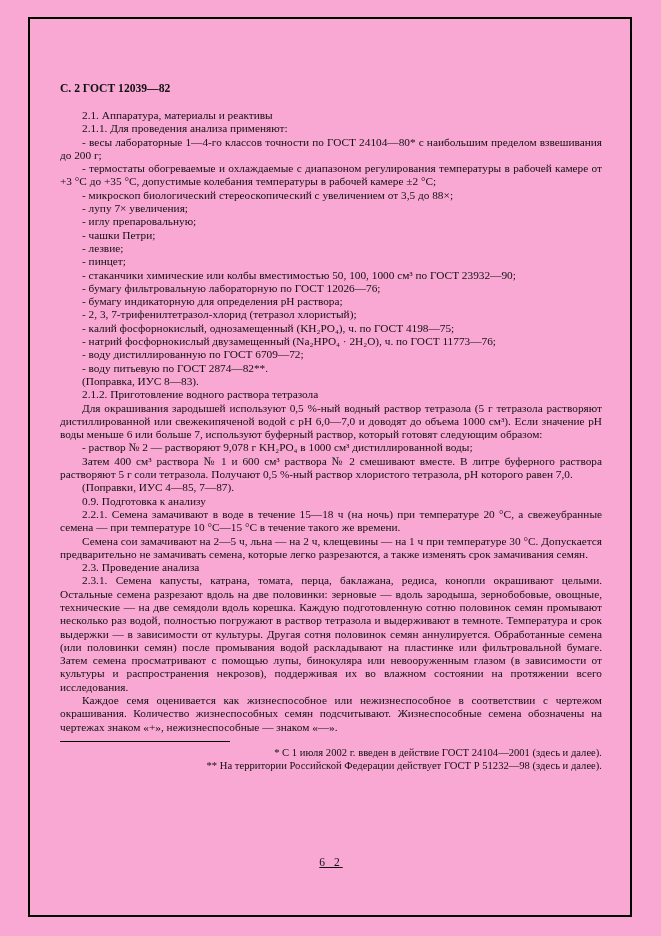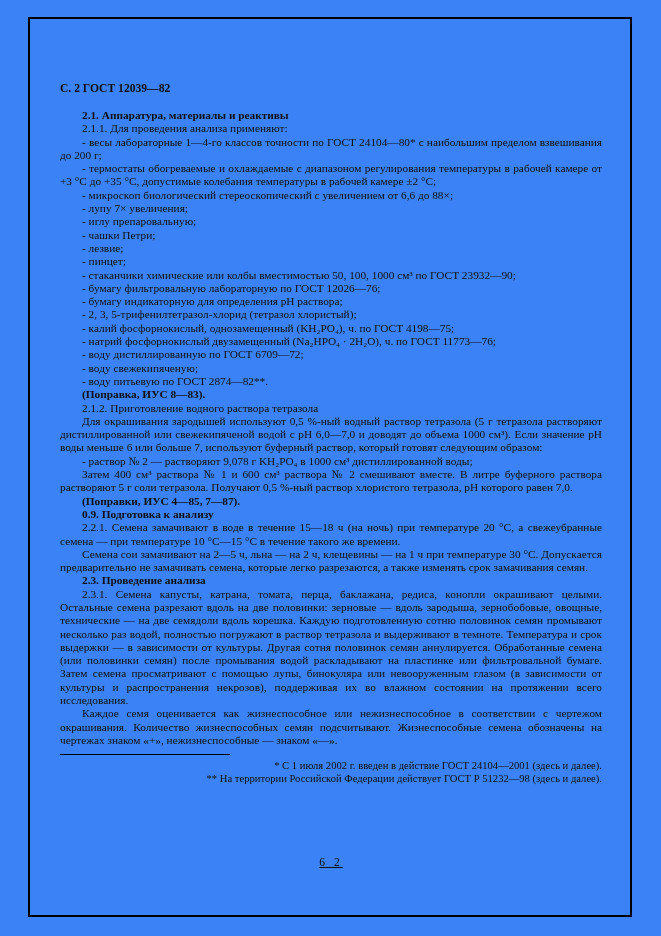--- a/index.html
+++ b/index.html
@@ -6,21 +6,21 @@
   html, body { margin: 0; padding: 0; }
   body {
     width: 661px; height: 936px;
     background: #ffffff;
     font-family: "Liberation Serif", "DejaVu Serif", serif;
     color: #101010;
   }
   .page {
     position: relative;
     width: 661px; height: 936px;
-    background: #3b82f6;
+    background: #f9a8d4;
     overflow: hidden;
   }
   .frame {
     position: absolute;
     left: 28px; top: 17px;
     width: 604px; height: 900px;
     border: 2px solid #000;
     box-sizing: border-box;
   }
   .content {
@@ -34,21 +34,21 @@
     line-height: 14px;
     margin: 0 0 13px 0;
   }
   .doc-body .para {
     margin: 0;
     font-size: 11.3px;
     line-height: 13.3px;
     text-align: justify;
     text-indent: 22px;
   }
-  .para.bold { font-weight: bold; }
+  .para.bold { font-weight: normal; }
   .footnotes {
     margin-top: 7px;
     font-size: 10.6px;
     line-height: 13px;
   }
   .rule {
     width: 170px;
     border-top: 1px solid #000;
     margin: 2px 0 4px 0;
   }
@@ -70,34 +70,33 @@
   <div class="frame"></div>
 
   <div class="content">
     <div class="header">С. 2 ГОСТ 12039—82</div>
 
     <div class="doc-body">
         <p class="para bold">2.1. Аппаратура, материалы и реактивы</p>
         <p class="para">2.1.1. Для проведения анализа применяют:</p>
         <p class="para">- весы лабораторные 1—4-го классов точности по ГОСТ 24104—80* с наибольшим пределом взвешивания до 200 г;</p>
         <p class="para">- термостаты обогреваемые и охлаждаемые с диапазоном регулирования температуры в рабочей камере от +3 °С до +35 °С, допустимые колебания температуры в рабочей камере ±2 °С;</p>
-        <p class="para">- микроскоп биологический стереоскопический с увеличением от 6,6 до 88×;</p>
+        <p class="para">- микроскоп биологический стереоскопический с увеличением от 3,5 до 88×;</p>
         <p class="para">- лупу 7× увеличения;</p>
         <p class="para">- иглу препаровальную;</p>
         <p class="para">- чашки Петри;</p>
         <p class="para">- лезвие;</p>
         <p class="para">- пинцет;</p>
         <p class="para">- стаканчики химические или колбы вместимостью 50, 100, 1000 см³ по ГОСТ 23932—90;</p>
         <p class="para">- бумагу фильтровальную лабораторную по ГОСТ 12026—76;</p>
         <p class="para">- бумагу индикаторную для определения рН раствора;</p>
-        <p class="para">- 2, 3, 5-трифенилтетразол-хлорид (тетразол хлористый);</p>
+        <p class="para">- 2, 3, 7-трифенилтетразол-хлорид (тетразол хлористый);</p>
         <p class="para">- калий фосфорнокислый, однозамещенный (KH₂PO₄), ч. по ГОСТ 4198—75;</p>
         <p class="para">- натрий фосфорнокислый двузамещенный (Na₂HPO₄ · 2H₂O), ч. по ГОСТ 11773—76;</p>
         <p class="para">- воду дистиллированную по ГОСТ 6709—72;</p>
-        <p class="para">- воду свежекипяченую;</p>
         <p class="para">- воду питьевую по ГОСТ 2874—82**.</p>
         <p class="para bold">(Поправка, ИУС 8—83).</p>
         <p class="para">2.1.2. Приготовление водного раствора тетразола</p>
         <p class="para">Для окрашивания зародышей используют 0,5 %-ный водный раствор тетразола (5 г тетразола растворяют дистиллированной или свежекипяченой водой с рН 6,0—7,0 и доводят до объема 1000 см³). Если значение рН воды меньше 6 или больше 7, используют буферный раствор, который готовят следующим образом:</p>
         <p class="para">- раствор № 2 — растворяют 9,078 г KH₂PO₄ в 1000 см³ дистиллированной воды;</p>
         <p class="para">Затем 400 см³ раствора № 1 и 600 см³ раствора № 2 смешивают вместе. В литре буферного раствора растворяют 5 г соли тетразола. Получают 0,5 %-ный раствор хлористого тетразола, рН которого равен 7,0.</p>
         <p class="para bold">(Поправки, ИУС 4—85, 7—87).</p>
         <p class="para bold">0.9. Подготовка к анализу</p>
         <p class="para">2.2.1. Семена замачивают в воде в течение 15—18 ч (на ночь) при температуре 20 °С, а свежеубранные семена — при температуре 10 °С—15 °С в течение такого же времени.</p>
         <p class="para">Семена сои замачивают на 2—5 ч, льна — на 2 ч, клещевины — на 1 ч при температуре 30 °С. Допускается предварительно не замачивать семена, которые легко разрезаются, а также изменять срок замачивания семян.</p>

